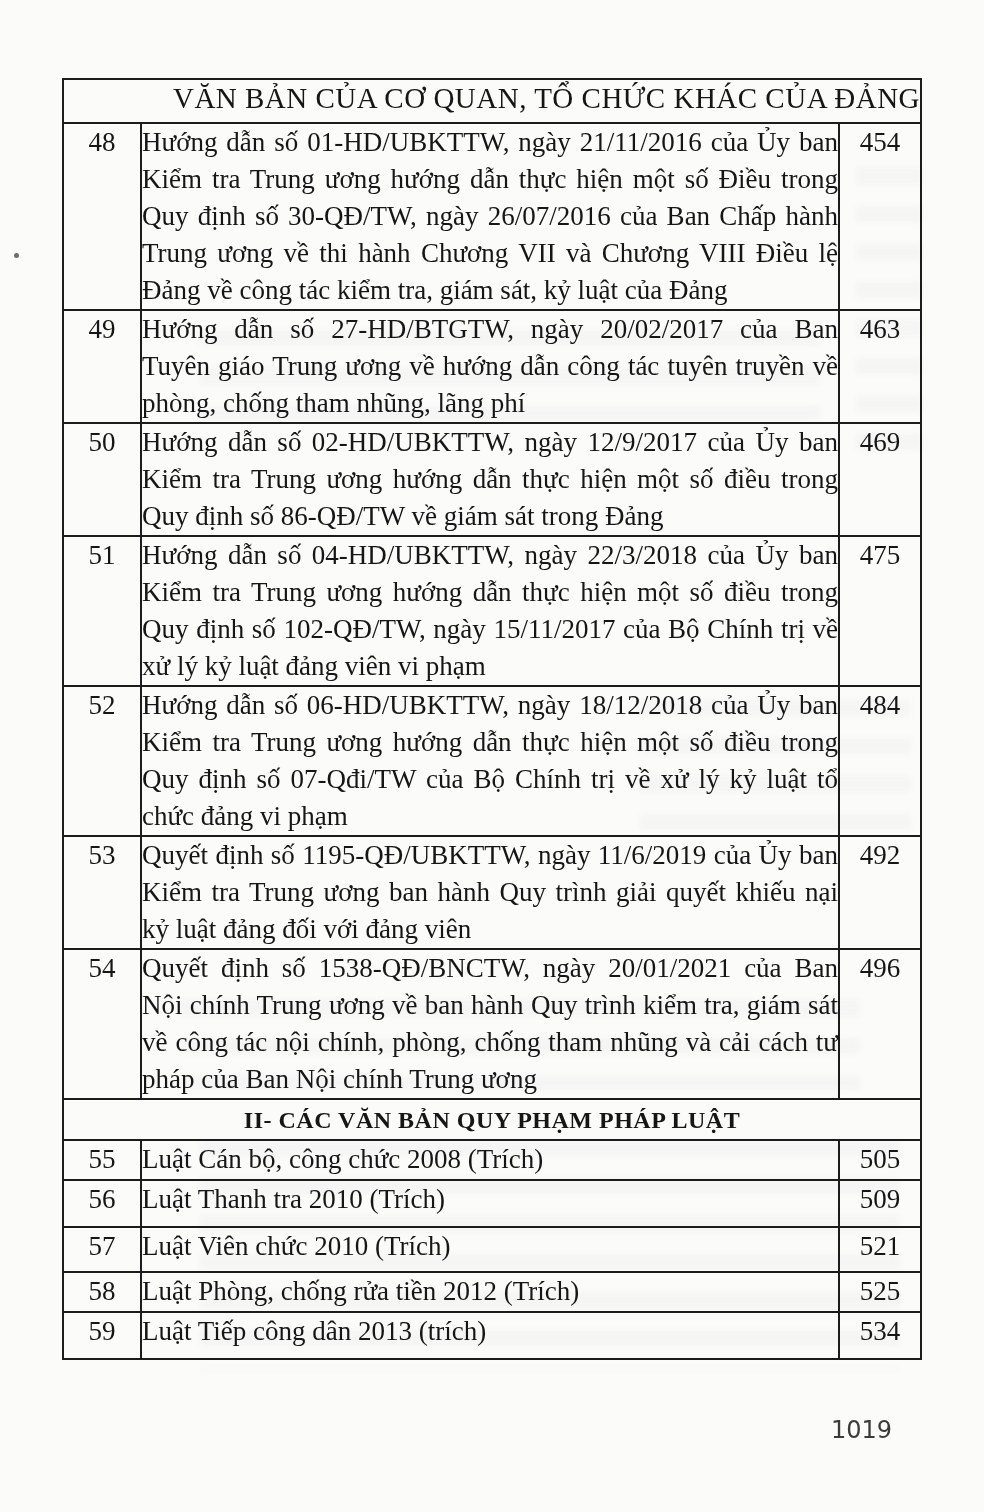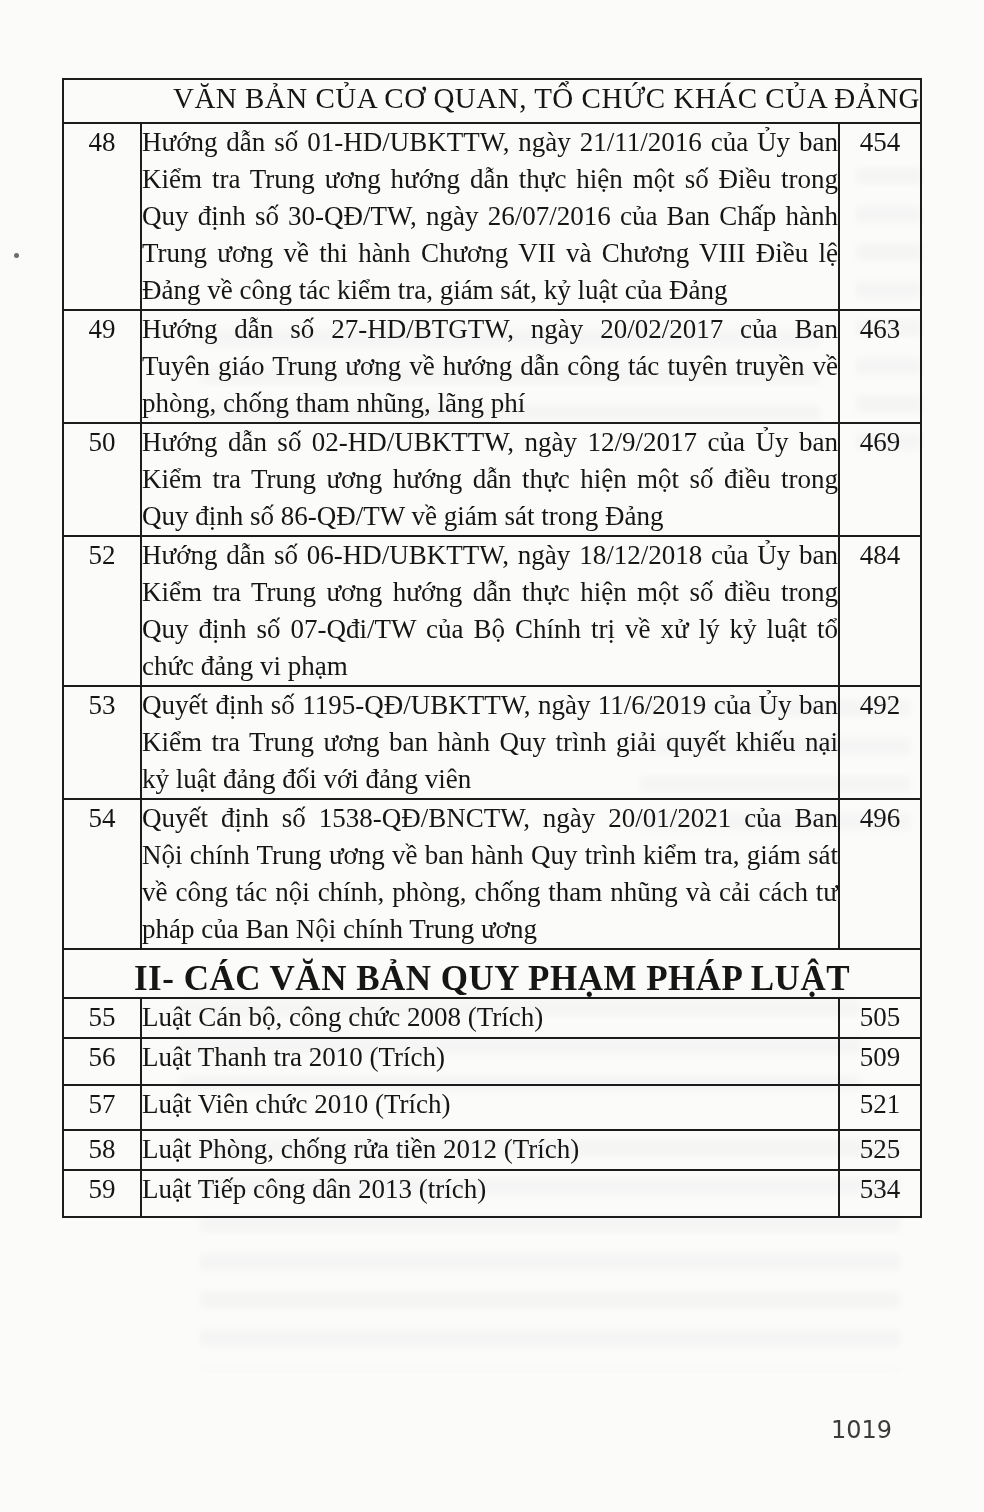--- a/index.html
+++ b/index.html
@@ -69,22 +69,22 @@
     padding-top: 5px;
   }
   tr.head1 td {
     text-align: right;
     font-size: 29px;
     letter-spacing: 0.5px;
   }
   tr.head2 td {
     text-align: center;
     font-weight: bold;
-    font-size: 35px;
-    padding-top: 10px;
+    font-size: 24px;
+    padding-top: 2px;
     letter-spacing: 0.5px;
   }
   
   tr.head1 { height: 44px; }
   tr.r48 { height: 180px; }
   tr.r49 { height: 113px; }
   tr.r50 { height: 113px; }
   tr.r51 { height: 148px; }
   tr.r52 { height: 148px; }
   tr.r53 { height: 113px; }
@@ -136,20 +136,25 @@
       <tr class="r49">
         <td class="num">49</td>
         <td class="desc">Hướng dẫn số 27-HD/BTGTW, ngày 20/02/2017 của Ban Tuyên giáo Trung ương về hướng dẫn công tác tuyên truyền về phòng, chống tham nhũng, lãng phí</td>
         <td class="pg">463</td>
       </tr>
       <tr class="r50">
         <td class="num">50</td>
         <td class="desc">Hướng dẫn số 02-HD/UBKTTW, ngày 12/9/2017 của Ủy ban Kiểm tra Trung ương hướng dẫn thực hiện một số điều trong Quy định số 86-QĐ/TW về giám sát trong Đảng</td>
         <td class="pg">469</td>
       </tr>
+      <tr class="r51">
+        <td class="num">51</td>
+        <td class="desc">Hướng dẫn số 04-HD/UBKTTW, ngày 22/3/2018 của Ủy ban Kiểm tra Trung ương hướng dẫn thực hiện một số điều trong Quy định số 102-QĐ/TW, ngày 15/11/2017 của Bộ Chính trị về xử lý kỷ luật đảng viên vi phạm</td>
+        <td class="pg">475</td>
+      </tr>
       <tr class="r52">
         <td class="num">52</td>
         <td class="desc">Hướng dẫn số 06-HD/UBKTTW, ngày 18/12/2018 của Ủy ban Kiểm tra Trung ương hướng dẫn thực hiện một số điều trong Quy định số 07-Qđi/TW của Bộ Chính trị về xử lý kỷ luật tổ chức đảng vi phạm</td>
         <td class="pg">484</td>
       </tr>
       <tr class="r53">
         <td class="num">53</td>
         <td class="desc">Quyết định số 1195-QĐ/UBKTTW, ngày 11/6/2019 của Ủy ban Kiểm tra Trung ương ban hành Quy trình giải quyết khiếu nại kỷ luật đảng đối với đảng viên</td>
         <td class="pg">492</td>
       </tr>

